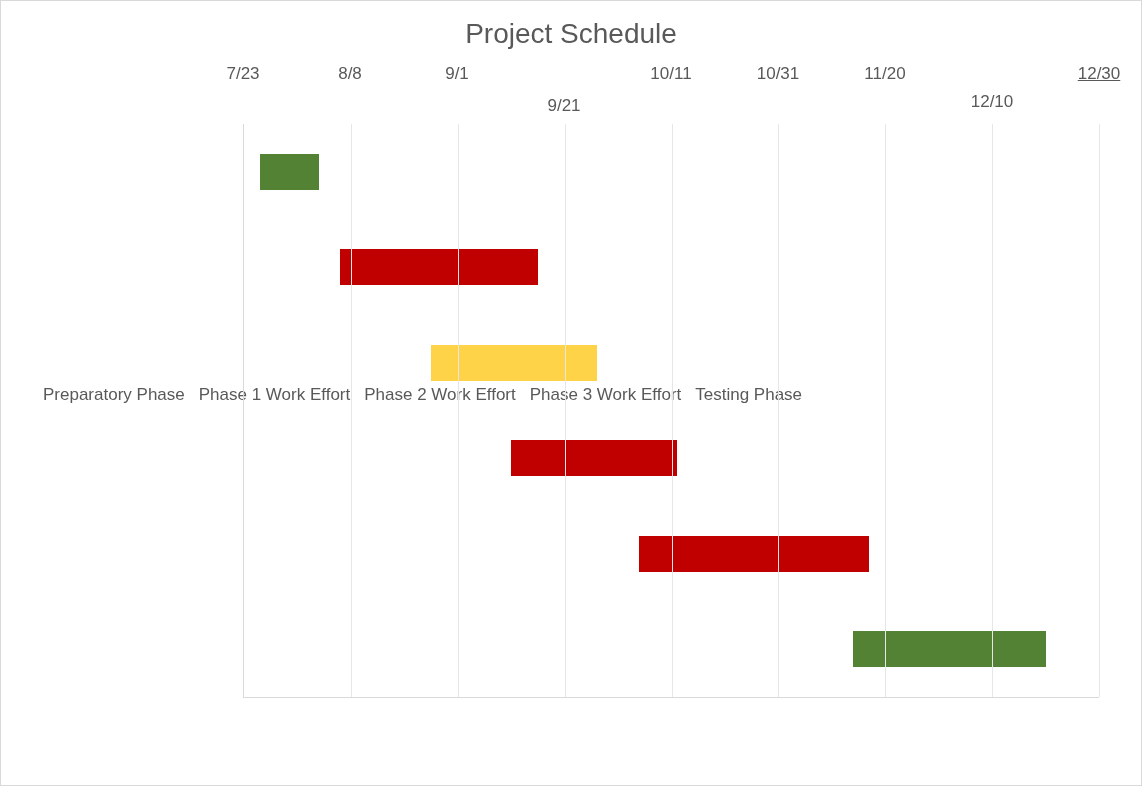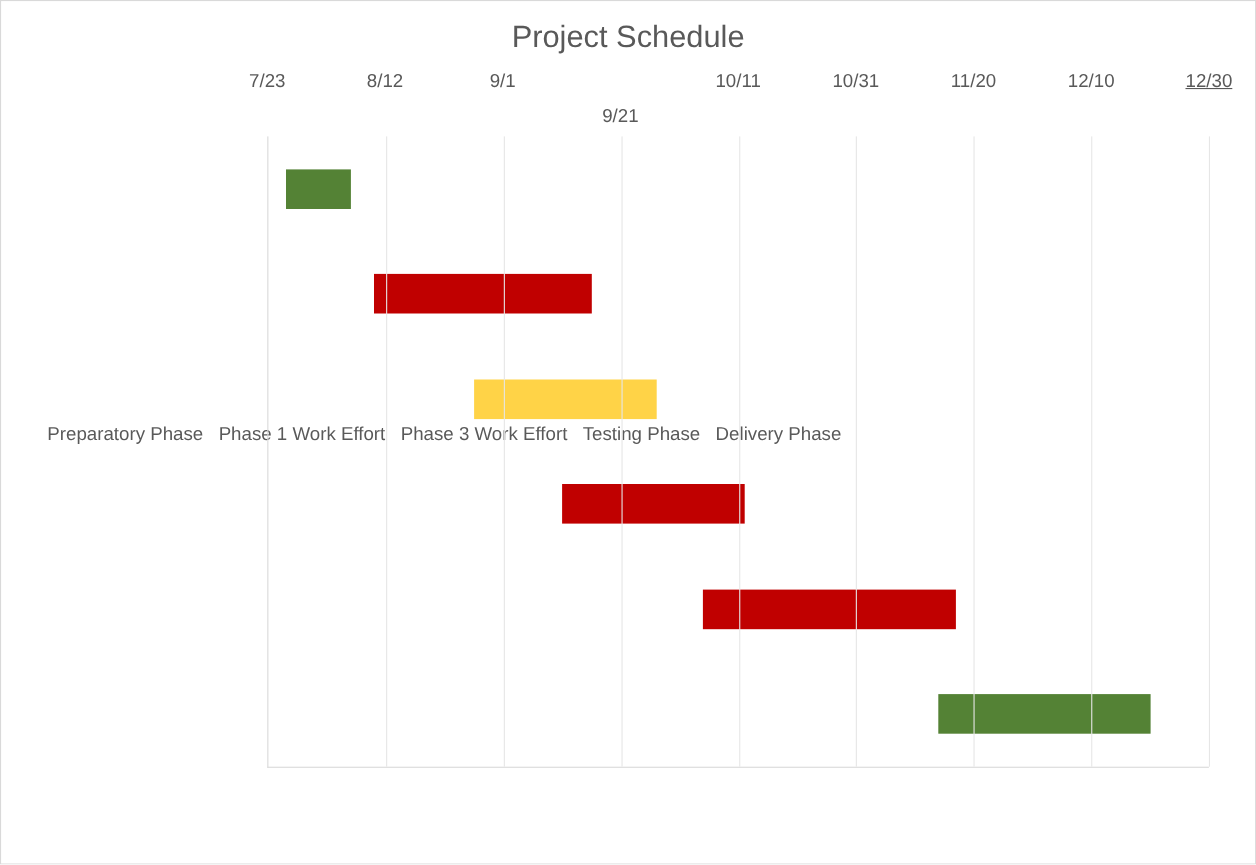--- a/index.html
+++ b/index.html
@@ -103,36 +103,36 @@
 
 <div class="frame">
 
   <h1 class="title">Project Schedule</h1>
 
   <div class="chart-wrap">
 
     <div class="ylabels">
       <div class="ylabel">Preparatory Phase</div>
       <div class="ylabel">Phase 1 Work Effort</div>
+      <div class="ylabel">Phase 2 Work Effort</div>
       <div class="ylabel">Phase 3 Work Effort</div>
       <div class="ylabel">Testing Phase</div>
-      <div class="ylabel">Delivery Phase</div>
     </div>
 
     <div class="plot-col">
 
       <div class="tick-row" id="tick-row">
         <span class="tick-label" style="left: 0%;">7/23</span>
-        <span class="tick-label" style="left: 12.5%;">8/12</span>
+        <span class="tick-label" style="left: 12.5%;">8/8</span>
         <span class="tick-label" style="left: 25%; text-align: center;">9/1</span>
         <span class="tick-label" style="left: 37.5%; margin-top: 32px;">9/21</span>
         <span class="tick-label" style="left: 50%;">10/11</span>
         <span class="tick-label" style="left: 62.5%;">10/31</span>
         <span class="tick-label" style="left: 75%;">11/20</span>
-        <span class="tick-label" style="left: 87.5%;">12/10</span>
+        <span class="tick-label" style="left: 87.5%; margin-top: 28px;">12/10</span>
         <span class="tick-label" style="left: 100%; text-decoration: underline;">12/30</span>
       </div>
 
       <div class="plot" id="plot">
 
         <div class="rows" id="rows">
           <div class="row">
             <div class="bar c-green" style="left: 1.875%; width: 6.875%; background: rgb(84, 130, 53);"></div>
           </div>
           <div class="row">

